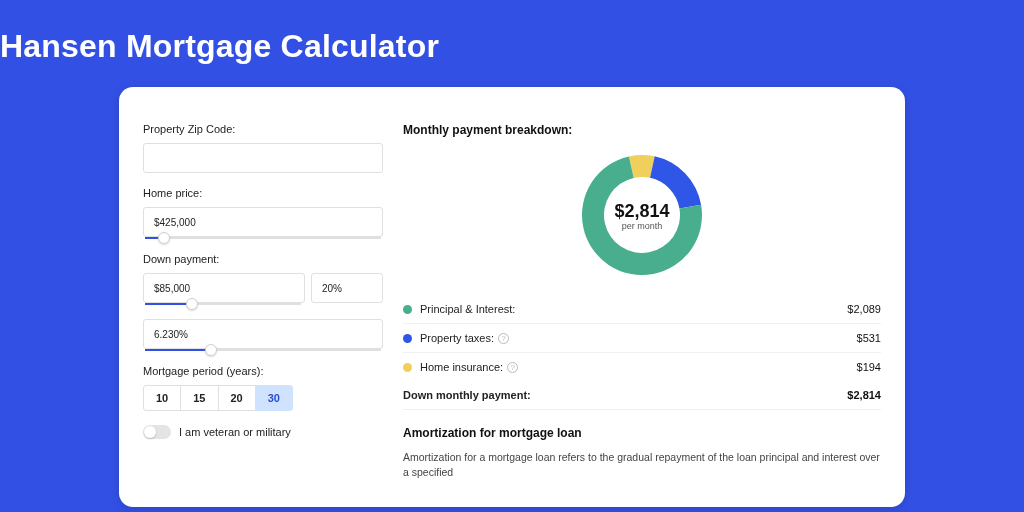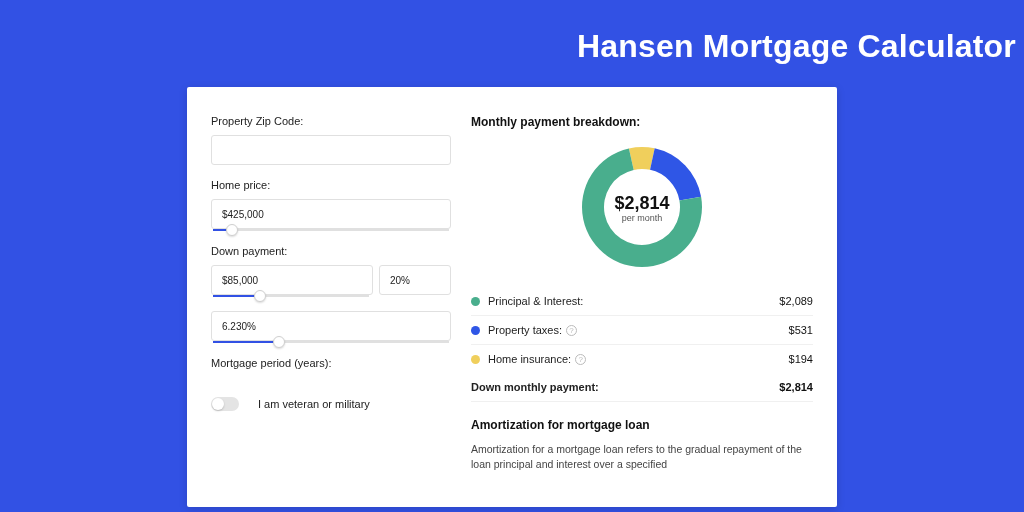--- a/index.html
+++ b/index.html
@@ -5,32 +5,32 @@
   * { box-sizing: border-box; margin: 0; padding: 0; }
   body {
     font-family: -apple-system, BlinkMacSystemFont, "Segoe UI", Arial, sans-serif;
     background: #3251e4;
     width: 1024px;
     height: 512px;
     overflow: hidden;
   }
   .page-title {
     color: #fff;
-    text-align: right;
+    text-align: left;
     font-size: 32px;
     font-weight: 700;
-    padding: 28px 8px 22px;
+    padding: 28px 0 22px;
     letter-spacing: 0.2px;
   }
   .card {
     background: #fff;
-    width: 650px;
+    width: 786px;
     margin: 0 auto;
-    border-radius: 2px;
-    padding: 28px 24px 0 24px;
+    border-radius: 14px;
+    padding: 36px 24px 0 24px;
     display: flex;
     gap: 20px;
     height: 420px;
     box-shadow: 0 2px 8px rgba(0,0,0,0.15);
   }
   .left-col { width: 240px; flex-shrink: 0; }
   .right-col { flex: 1; }
 
   .field-label {
     font-size: 11px;
@@ -91,21 +91,21 @@
     cursor: pointer;
   }
   .period-btn.active {
     background: #cfe3ff;
     border-color: #cfe3ff;
     color: #2a4dd0;
   }
   .period-btn:first-child { border-radius: 3px 0 0 3px; }
   .period-btn:last-child { border-radius: 0 3px 3px 0; }
 
-  .toggle-row { display: flex; align-items: center; gap: 19px; margin-top: 28px; }
+  .toggle-row { display: flex; align-items: center; gap: 8px; margin-top: 14px; }
   .toggle {
     width: 28px;
     height: 14px;
     background: #e4e4e4;
     border-radius: 7px;
     position: relative;
   }
   .toggle-knob {
     width: 12px;
     height: 12px;
@@ -215,20 +215,26 @@
     <div class="field-group">
       <input class="text-input" value="6.230%" style="">
       <div class="slider-track">
         <div class="slider-fill" style="width:28%"></div>
         <div class="slider-knob" style="left:28%"></div>
       </div>
     </div>
 
     <div class="field-group">
       <label class="field-label">Mortgage period (years):</label>
+      <div class="period-buttons">
+        <button class="period-btn">10</button>
+        <button class="period-btn">15</button>
+        <button class="period-btn">20</button>
+        <button class="period-btn active">30</button>
+      </div>
     </div>
 
     <div class="toggle-row">
       <div class="toggle">
         <div class="toggle-knob"></div>
       </div>
       <span class="toggle-label">I am veteran or military</span>
     </div>
 
   </div>

